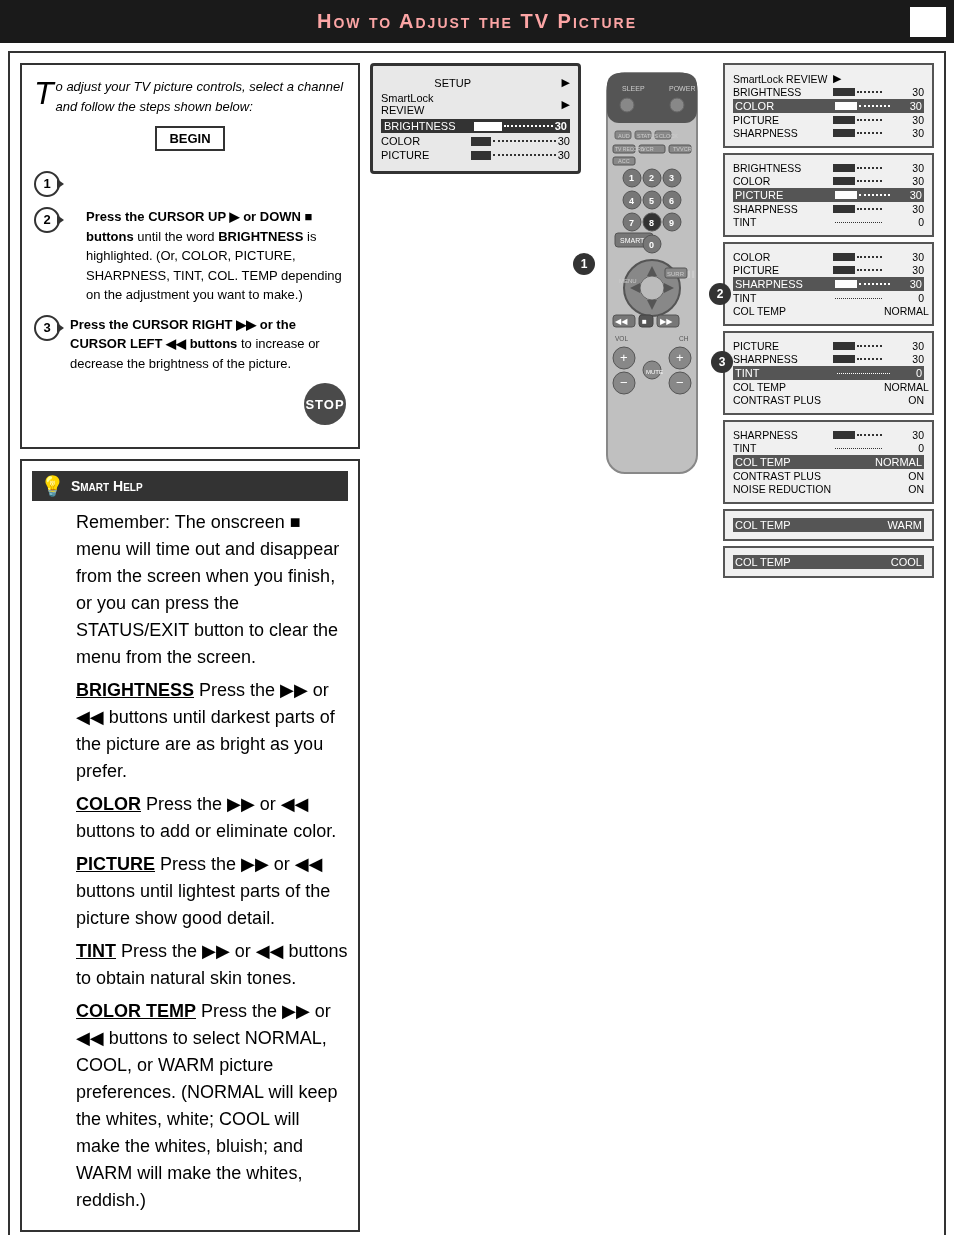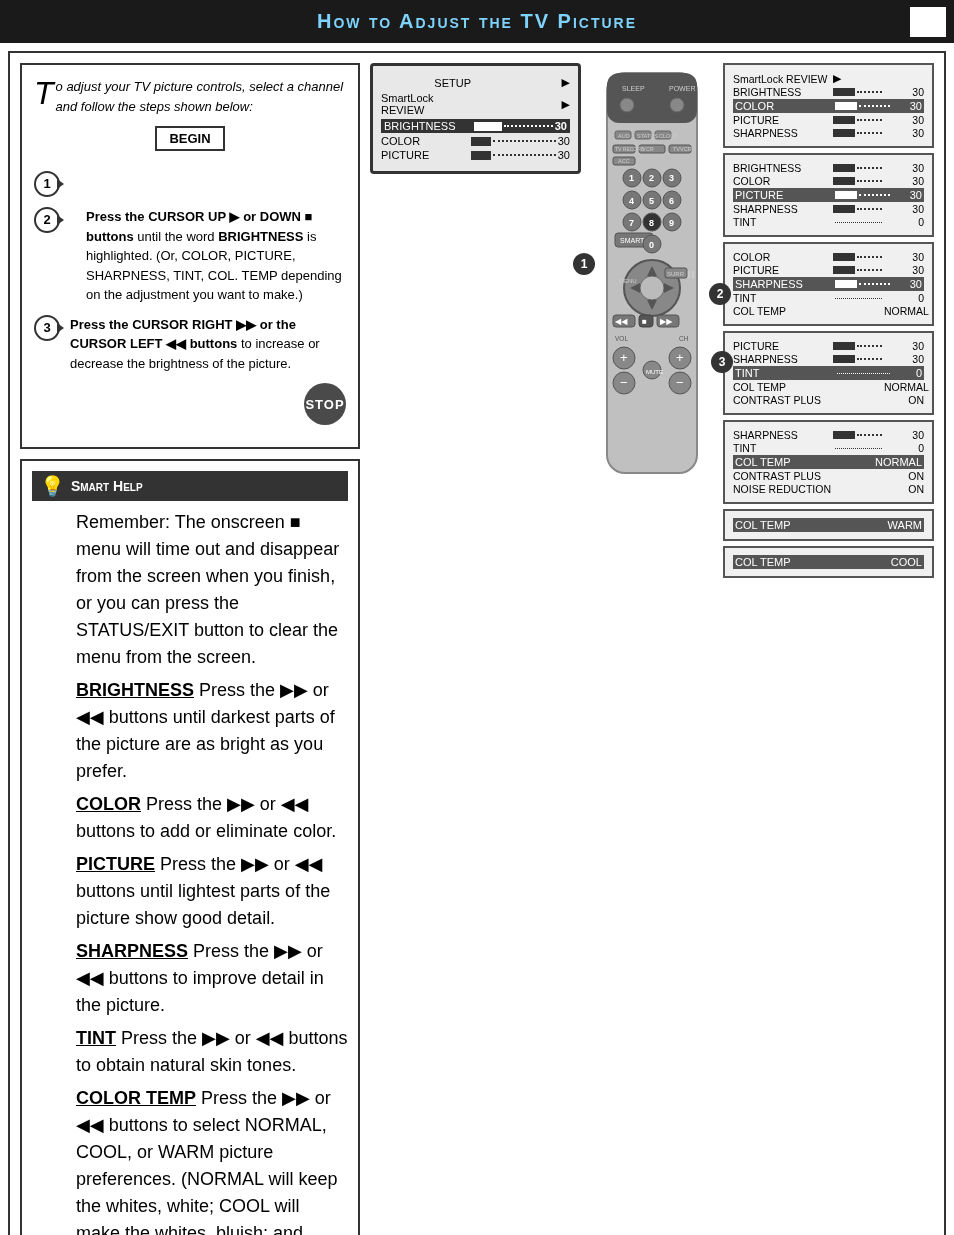--- a/index.html
+++ b/index.html
@@ -7,21 +7,21 @@
       width: 954px;
       min-height: 1235px;
       background: #fff;
       font-family: Arial, sans-serif;
       font-size: 13px;
     }
 
     
     .page-header {
       background: #1a1a1a;
-      color: #7dd3fc;
+      color: #fca5a5;
       text-align: center;
       padding: 10px 0;
       font-size: 20px;
       font-weight: bold;
       font-variant: small-caps;
       letter-spacing: 2px;
       position: relative;
     }
     .page-header .header-box {
       position: absolute;
@@ -291,24 +291,20 @@
           </div>
           <div class="help-item">
             <span class="help-item-title">COLOR</span>
             <span> Press the ▶▶ or ◀◀ buttons to add or eliminate color.</span>
           </div>
           <div class="help-item">
             <span class="help-item-title">PICTURE</span>
             <span> Press the ▶▶ or ◀◀ buttons until lightest parts of the picture show good detail.</span>
           </div>
           <div class="help-item">
-            <span class="help-item-title">SHARPNESS</span>
-            <span> Press the ▶▶ or ◀◀ buttons to improve detail in the picture.</span>
-          </div>
-          <div class="help-item">
             <span class="help-item-title">TINT</span>
             <span> Press the ▶▶ or ◀◀ buttons to obtain natural skin tones.</span>
           </div>
           <div class="help-item">
             <span class="help-item-title">COLOR TEMP</span>
             <span> Press the ▶▶ or ◀◀ buttons to select NORMAL, COOL, or WARM picture preferences. (NORMAL will keep the whites, white; COOL will make the whites, bluish; and WARM will make the whites, reddish.)</span>
           </div>
         </div>
       </div>
 

